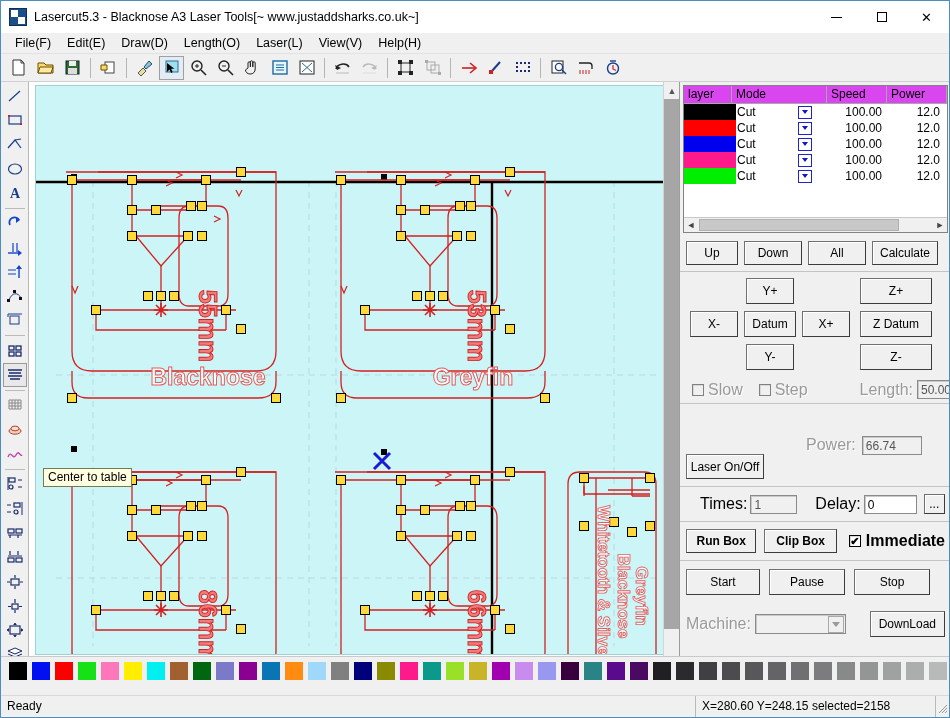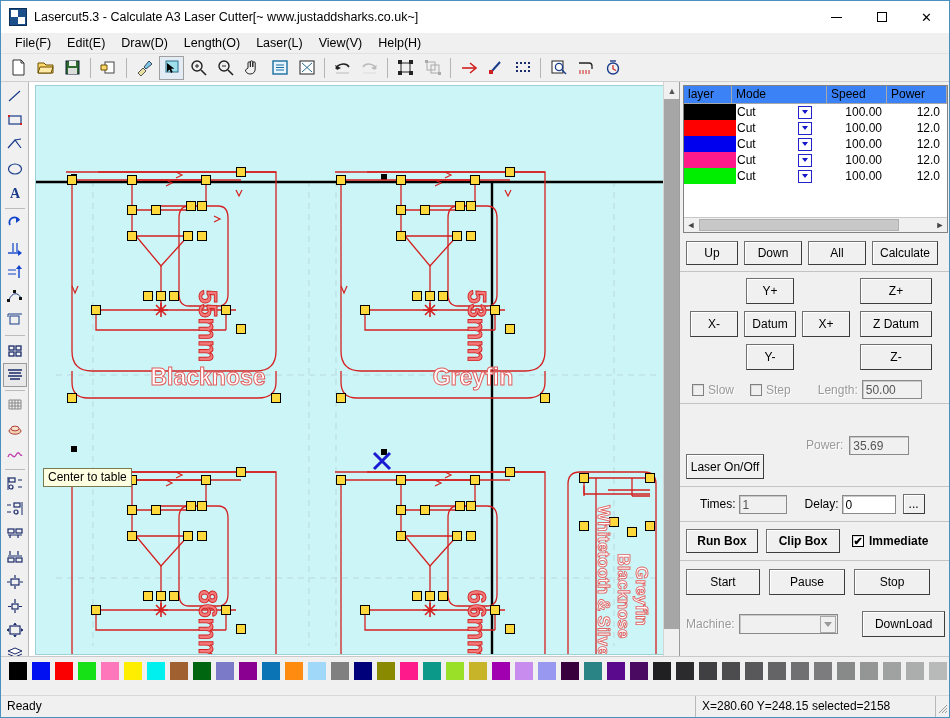--- a/index.html
+++ b/index.html
@@ -177,21 +177,21 @@
     margin: 3px 3px 0 3px;
     height: 148px;
     background: #fff;
     border: 1px solid #828282;
     position: relative;
     overflow: hidden;
   }
   .lt-head {
     display: flex;
     height: 18px;
-    background: #3b82f6;
+    background: #d946ef;
     border-bottom: 1px solid #a8a8a8;
   }
   .lt-head .th {
     border-right: 1px solid #a8a8a8;
     font-size: 12px;
     padding-left: 4px;
     line-height: 17px;
     color: #000;
     overflow:hidden; white-space:nowrap;
   }
@@ -257,21 +257,21 @@
   .chk {
     width: 12px; height: 12px;
     border: 1px solid #808080;
     background: #f0f0f0;
     box-shadow: inset 1px 1px 0 #d8d8d8;
     display:flex;align-items:center;justify-content:center;
     flex:0 0 auto;
   }
   .chk.on { background:#fff; border-color:#000; }
   .chk .tick { font-size: 11px; line-height:1; color:#000; }
-  .lbl { font-size:12px; color:#000; white-space:nowrap; }
+  .lbl { font-size:16px; color:#000; white-space:nowrap; }
   .lbl.dis { color:#9a9a9a; text-shadow: 1px 1px 0 #fff; }
 
   .field {
     border: 1px solid #8a8a8a;
     background: #f0f0f0;
     height: 19px;
     font-size: 12px;
     line-height: 18px;
     padding-left: 3px;
     color: #555;
@@ -329,21 +329,21 @@
 </head>
 <body>
 
 <div id="app">
 
   <div id="titlebar">
     <div id="app-icon">
       <span class="q q1"></span>
         <span class="q q2"></span>
     </div>
-    <div id="title-text">Lasercut5.3 - Calculate A3 Laser Cutter[~ www.justaddsharks.co.uk~]</div>
+    <div id="title-text">Lasercut5.3 - Blacknose A3 Laser Tools[~ www.justaddsharks.co.uk~]</div>
     <div id="win-controls">
       <div class="wbtn">
           <span class="min-ico"></span>
         </div>
       <div class="wbtn">
           <span class="sq-ico"></span>
         </div>
       <div class="wbtn">
           <span class="gl">✕</span>
         </div>
@@ -1037,30 +1037,30 @@
             <div class="btn zbtn" style="left:6px; top:0px;">Z+</div>
             <div class="btn zbtn" style="left:6px; top:33px;">Z Datum</div>
             <div class="btn zbtn" style="left:6px; top:66px;">Z-</div>
           </div>
         </div>
         <div class="chkrow" style="margin-top:4px;">
           <span class="chk"></span>
           <span class="lbl dis">Slow</span>
           <span class="chk" style="margin-left:12px;"></span>
           <span class="lbl dis">Step</span>
-          <span class="lbl dis" style="margin-left:23px;">Length:</span>
+          <span class="lbl dis" style="margin-left:48px;">Length:</span>
           <span class="field" style="width:60px;">50.00</span>
         </div>
       </div>
 
       <div class="grp" style="padding-top:7px;padding-bottom:7px;">
         <div style="display:flex;align-items:center;">
           <div class="btn" style="width:78px;height:25px;margin-top:43px;">Laser On/Off</div>
           <span class="lbl dis" style="margin-left:42px;">Power:</span>
-          <span class="field" style="width:60px;margin-left:6px;">35.69</span>
+          <span class="field" style="width:60px;margin-left:6px;">66.74</span>
         </div>
       </div>
 
       <div class="grp" style="padding-top:7px;padding-bottom:7px;">
         <div style="display:flex;align-items:center;">
           <span class="lbl" style="margin-left:14px;">Times:</span>
           <span class="field" style="width:48px;margin-left:3px;">1</span>
           <span class="lbl" style="margin-left:18px;">Delay:</span>
           <span class="field white" style="width:54px;margin-left:3px;">0</span>
           <span class="btn" style="width:22px;height:20px;margin-left:7px;">...</span>

